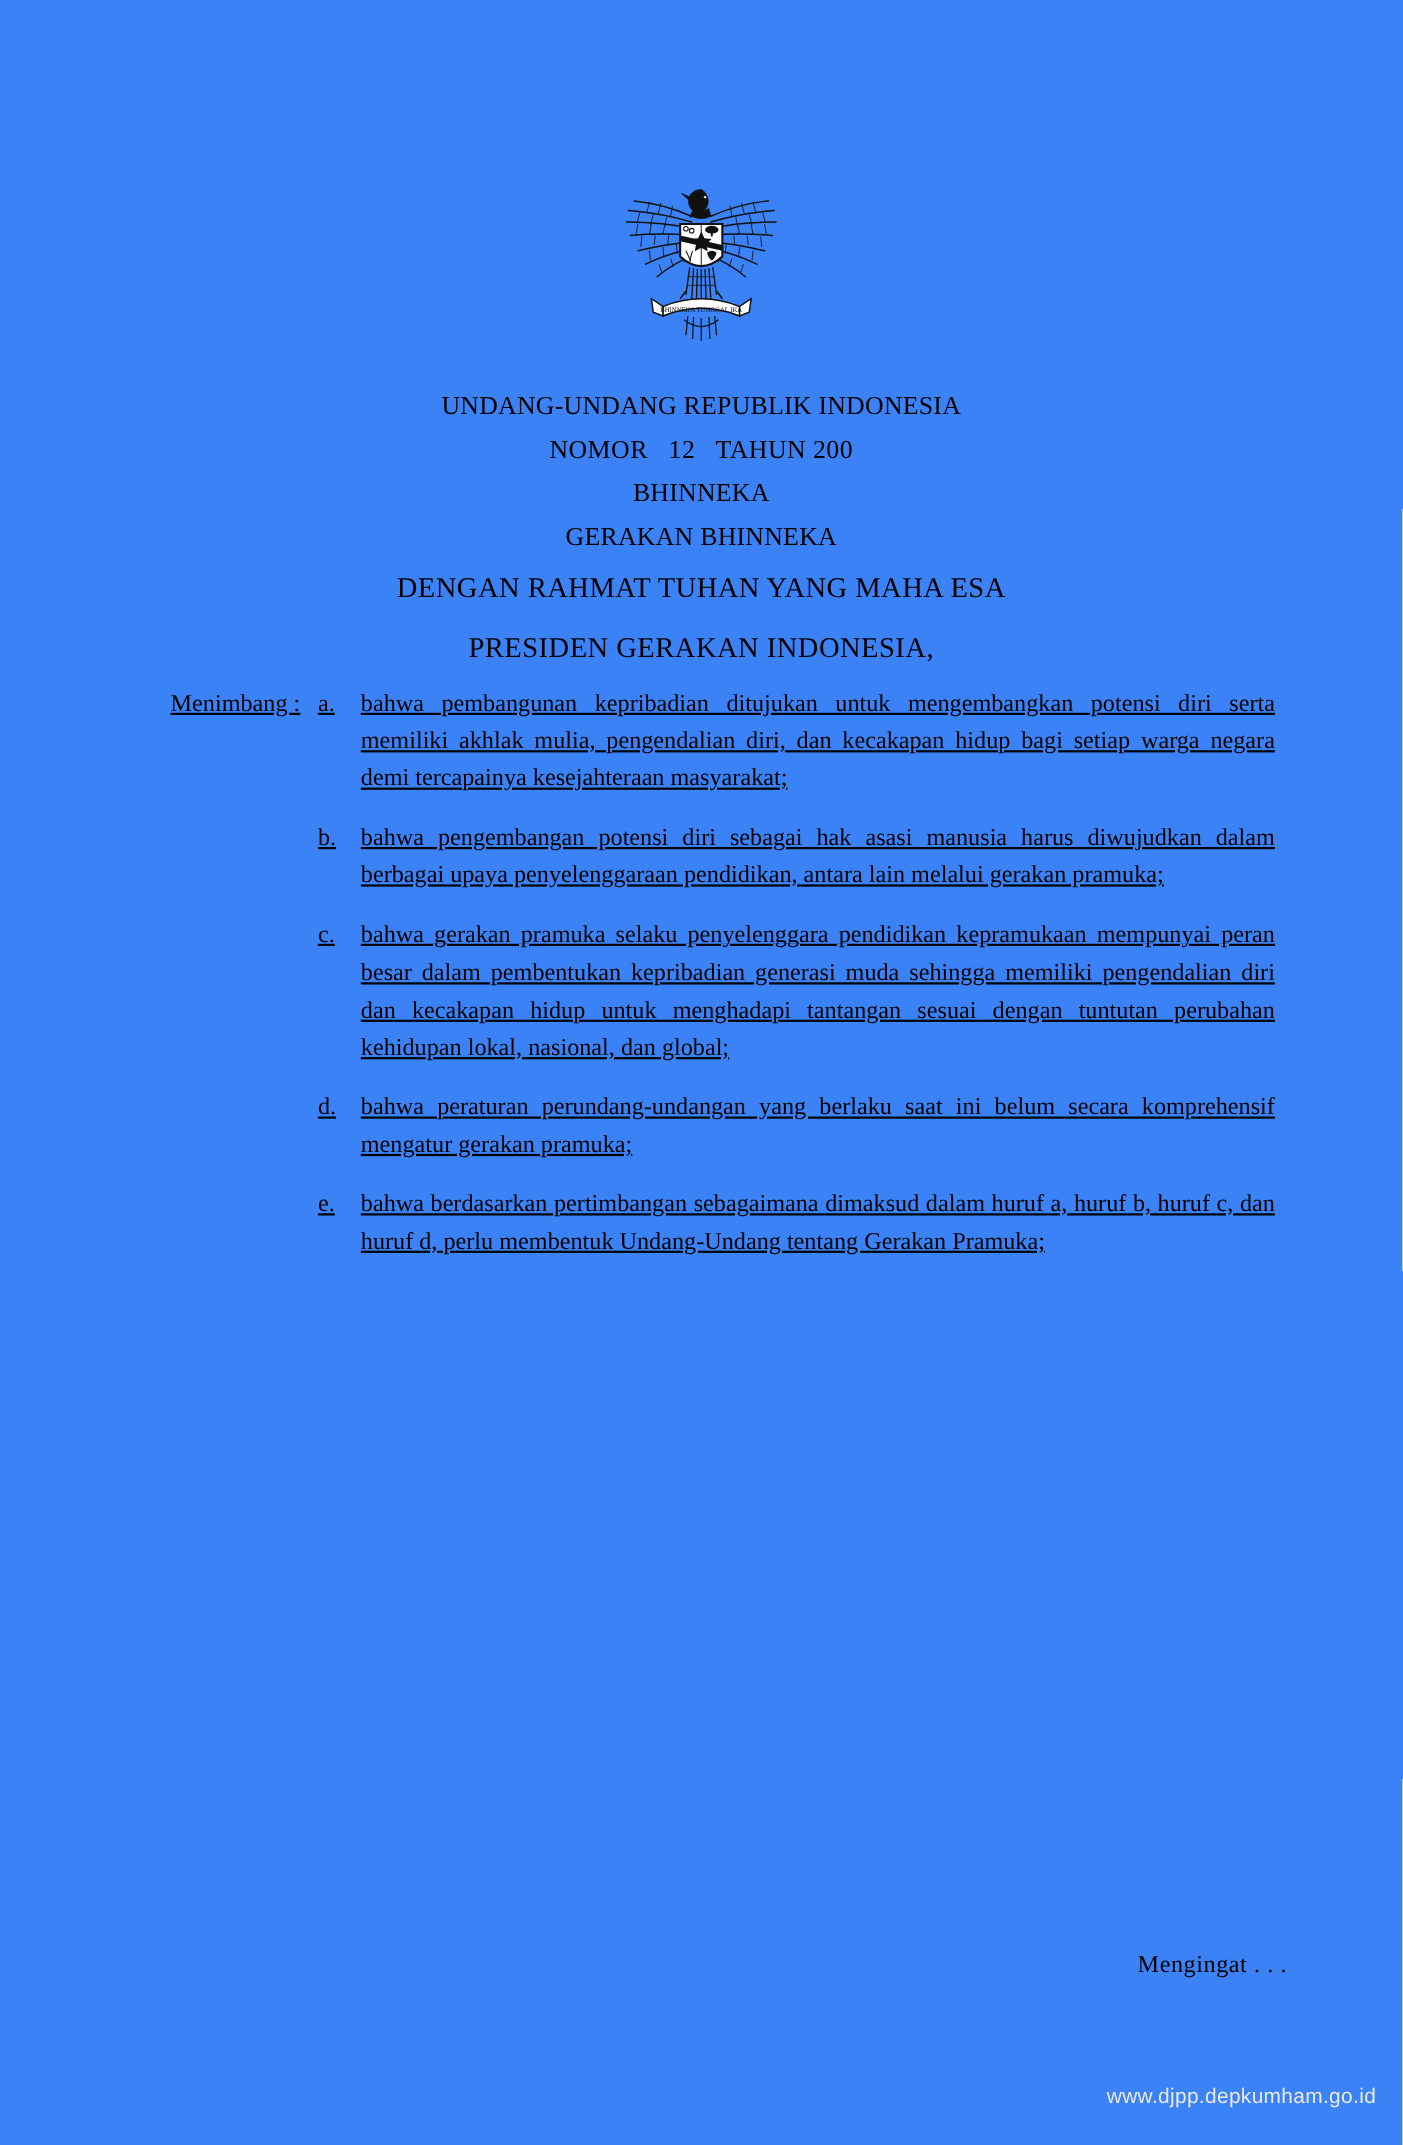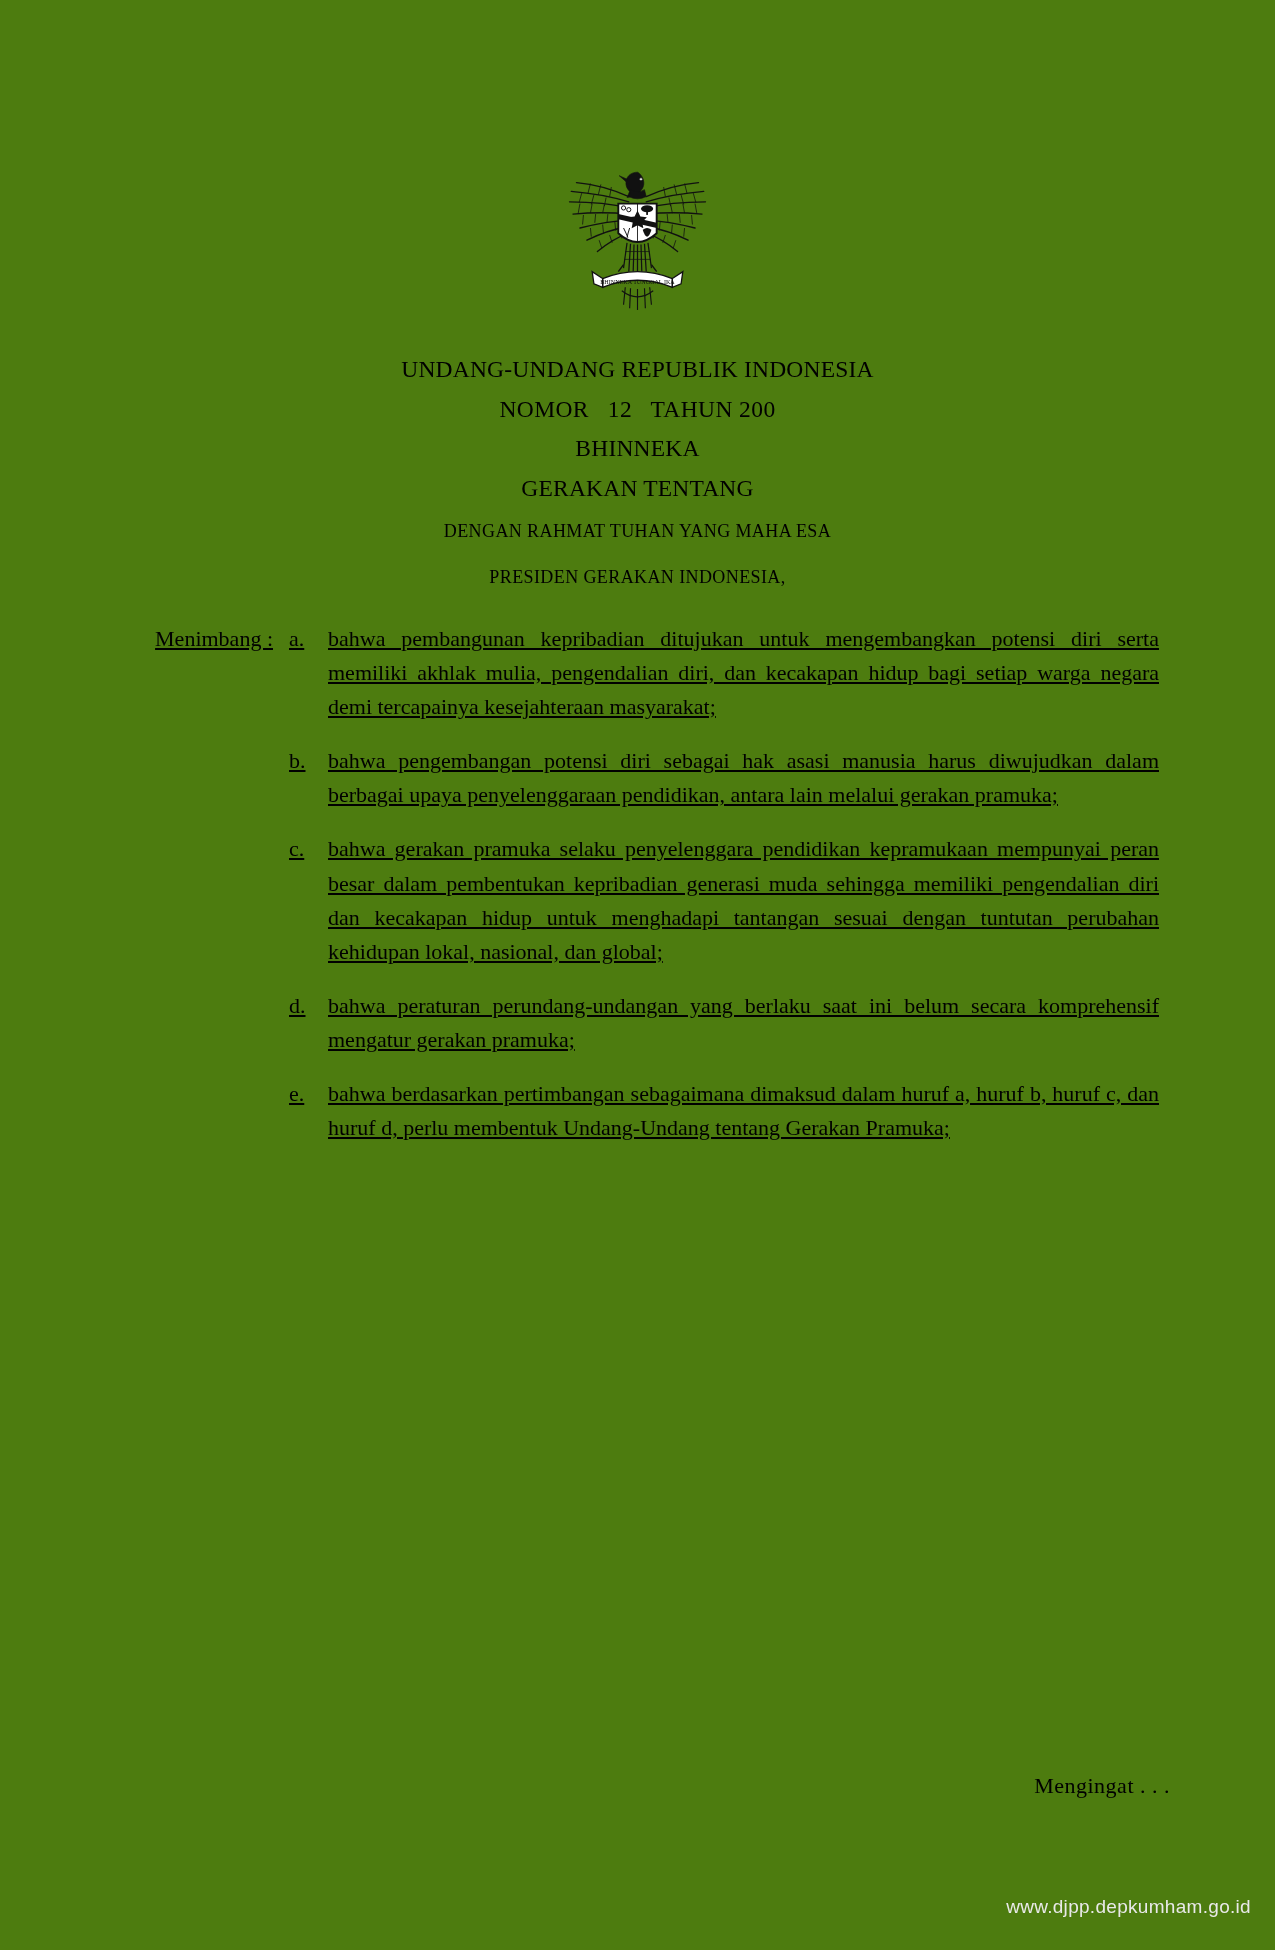--- a/index.html
+++ b/index.html
@@ -5,21 +5,21 @@
   html, body {
     margin: 0;
     padding: 0;
     background: #ffffff;
   }
   .page {
     position: relative;
     width: 1275px;
     height: 1950px;
     margin: 0 auto;
-    background: #4d7c0f;
+    background: #3b82f6;
     box-sizing: border-box;
     font-family: "Liberation Serif", "DejaVu Serif", serif;
     color: #000000;
     overflow: hidden;
   }
 
   
   .emblem-wrap {
     position: absolute;
     top: 160px;
@@ -54,21 +54,21 @@
   }
 
   .preamble {
     position: absolute;
     top: 522px;
     left: 0;
     width: 100%;
     text-align: center;
   }
   .preamble-line {
-    font-size: 18px;
+    font-size: 26px;
     line-height: 1.0;
     margin: 0 0 28px 0;
     letter-spacing: 0.4px;
     white-space: pre;
   }
 
   
   .considering {
     position: absolute;
     top: 622px;
@@ -279,21 +279,21 @@
           <path d="M114 146 L116 166"></path>
         <path d="M82 150 q18 14 36 0"></path>
       </g>
     </svg>
   </div>
 
   <div class="title-block">
     <div class="title-line">UNDANG-UNDANG REPUBLIK INDONESIA</div>
     <div class="title-line nomor">NOMOR   12   TAHUN 200</div>
     <div class="title-line">BHINNEKA</div>
-    <div class="title-line">GERAKAN TENTANG</div>
+    <div class="title-line">GERAKAN BHINNEKA</div>
   </div>
 
   <div class="preamble">
     <div class="preamble-line">DENGAN RAHMAT TUHAN YANG MAHA ESA</div>
     <div class="preamble-line">PRESIDEN GERAKAN INDONESIA,</div>
   </div>
 
   <div class="considering">
 
     <div class="consider-row consider-item">

